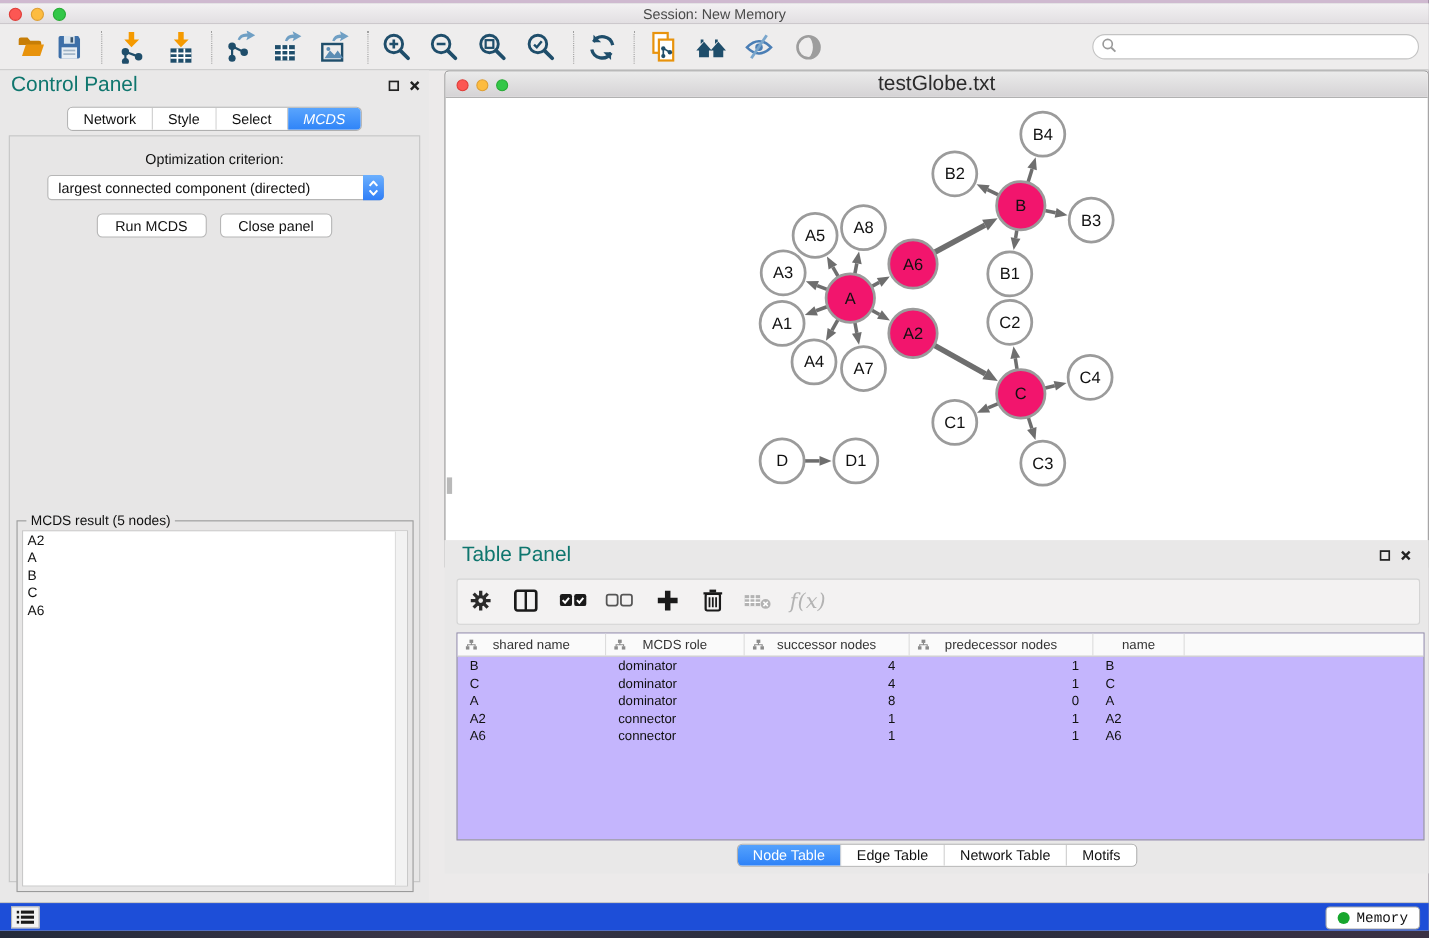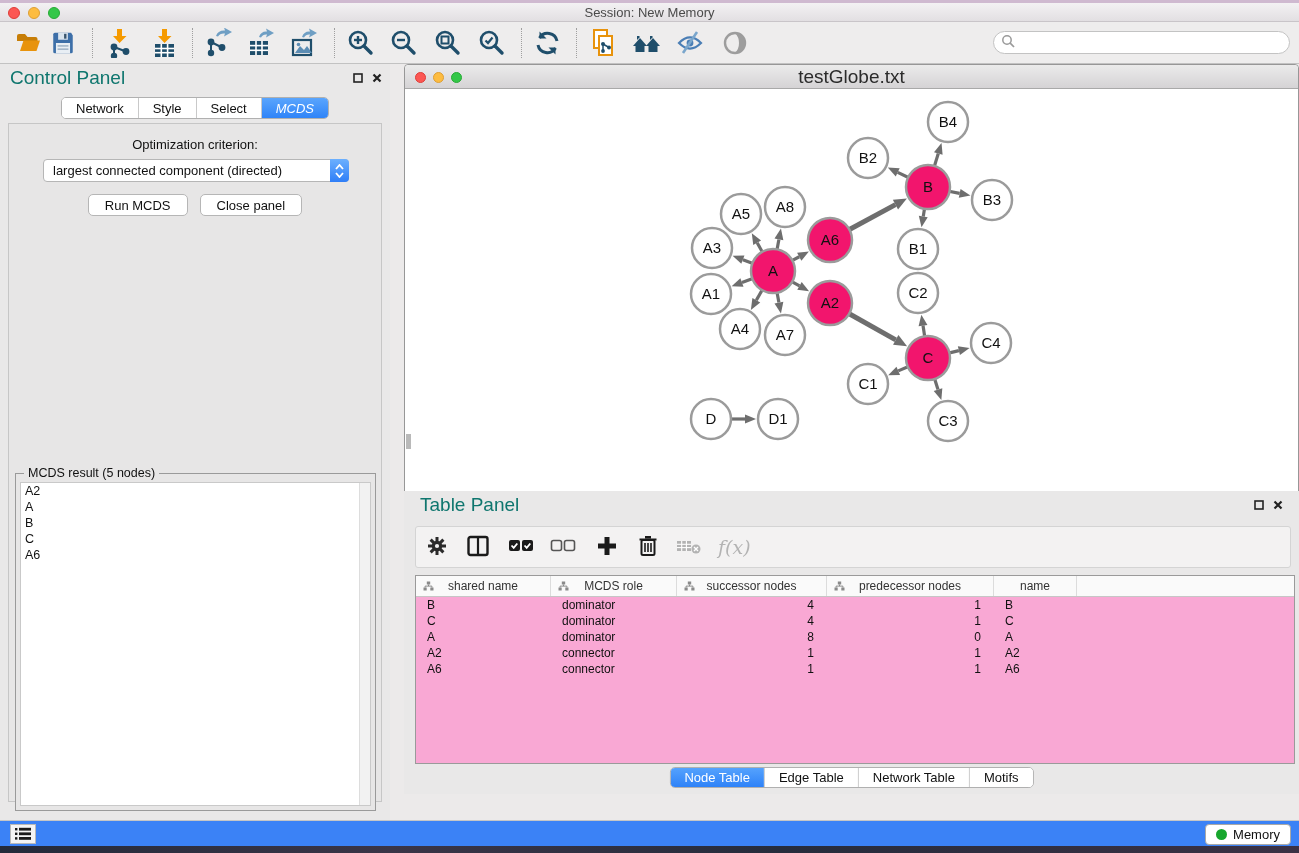--- a/index.html
+++ b/index.html
@@ -73,38 +73,38 @@
   .hscrollmark { position:absolute; left:444px; bottom:0; width:15px; height:5px; background:#b9b9b9; }
   .resize-grip { position:absolute; right:1px; bottom:1px; width:15px; height:15px;
      background:repeating-linear-gradient(135deg, transparent 0 3px, #b5b5b5 3px 4.5px); }
   .graph-label { font-size:15px; fill:#111; font-family:"Liberation Sans","DejaVu Sans",sans-serif; }
 
   
   .tpanel { position:absolute; left:404px; top:488px; width:895px; height:303px; background:#e9e8e8; }
   .tp-toolbar { position:absolute; left:11px; top:35px; width:876px; height:42px; background:#f3f2f2;
                 border:1px solid #d4d4d4; border-radius:3px; display:flex; align-items:center; gap:14px; padding-left:10px; }
   .fx { font-family:"DejaVu Serif",serif; font-style:italic; font-size:19px; color:#b3b3b3; }
-  .ttable { position:absolute; left:11px; top:84px; width:880px; height:189px; background:#f9a8d4; border:1px solid #9a9a9a; }
+  .ttable { position:absolute; left:11px; top:84px; width:880px; height:189px; background:#c4b5fd; border:1px solid #9a9a9a; }
   .thead { display:flex; height:21px; background:#fafafa; border-bottom:1px solid #c6c6c6; }
   .thcell { display:flex; align-items:center; justify-content:center; gap:5px; font-size:12px; color:#333;
             border-right:1px solid #dcdcdc; position:relative; }
   .thcell svg { position:absolute; left:7px; }
   .trow { display:flex; height:16px; align-items:center; }
   .tcell { font-size:12px; color:#111; white-space:nowrap; overflow:hidden; }
   .tcell.l { padding-left:11px; text-align:left; }
   .tcell.r { padding-right:13px; text-align:right; }
   .tp-tabs { position:absolute; left:50%; transform:translateX(-50%); top:276px; display:flex; height:21px;
              border:1px solid #b0b0b0; border-radius:5px; overflow:hidden; background:#fff; }
   .tp-tab { padding:0 14px; display:flex; align-items:center; font-size:13px; color:#111;
             border-right:1px solid #c9c9c9; background:#fff; cursor:default; }
   .tp-tab:last-child{ border-right:none; }
   .tp-tab.active { background:linear-gradient(#55a2fd,#2e82f8); color:#fff; }
 
   
-  .statusbar { position:absolute; left:0; top:817px; width:100%; height:26px; background:#3b82f6; border-top:1px solid #c6c6c6; }
+  .statusbar { position:absolute; left:0; top:817px; width:100%; height:26px; background:#1d4ed8; border-top:1px solid #c6c6c6;font-family:Liberation Mono, monospace; }
   .listbtn { position:absolute; left:10px; top:3px; width:26px; height:20px; background:#f4f4f4;
              border:1px solid #b9b9b9; display:flex; align-items:center; justify-content:center; }
   .membtn { position:absolute; right:8px; top:2.5px; height:21px; background:#fff; border:1px solid #a8a8a8;
             border-radius:4px; display:flex; align-items:center; gap:6px; padding:0 10px; font-size:13px; color:#111; }
   .memdot { width:11px; height:11px; border-radius:50%; background:#17a62d; }
 </style>
 </head>
 <body>
 
 <div class="screen">

